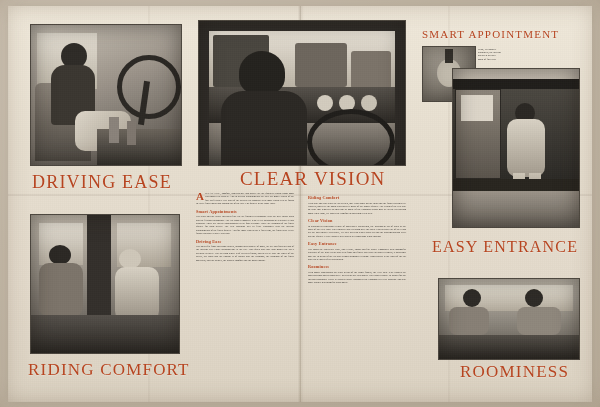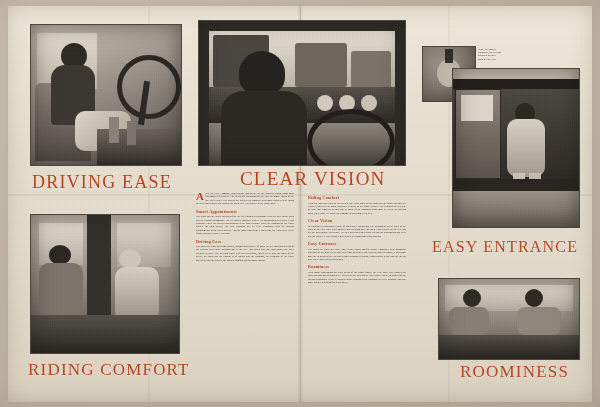--- a/index.html
+++ b/index.html
@@ -175,20 +175,21 @@
         <div class="mid" style="left:78px;top:28px;width:44px;height:28px;border-radius:8px;background:#8f877c;"></div>
         <div class="dark" style="left:0;top:56px;width:140px;height:24px;background:linear-gradient(180deg,#544f48,#2a2723);"></div>
         <div class="vign"></div>
       </div>
     </div>
 
     <div class="head" style="left:24px;top:166px;font-size:18px;">DRIVING EASE</div>
 
     <div class="head" style="left:232px;top:162px;font-size:19px;">CLEAR VISION</div>
 
+    <div class="head" style="left:414px;top:22px;font-size:11px;">SMART APPOINTMENT</div>
 
     <div class="head" style="left:424px;top:232px;font-size:16px;">EASY ENTRANCE</div>
 
     <div class="head" style="left:20px;top:354px;font-size:17px;">RIDING COMFORT</div>
 
     <div class="head" style="left:452px;top:356px;font-size:17px;">ROOMINESS</div>
 
     <div class="caplabel" style="left:470px;top:42px;width:96px;text-align:left;">
       <div>Plain, yet smartly</div>
       <div>appointed, the interior</div>

